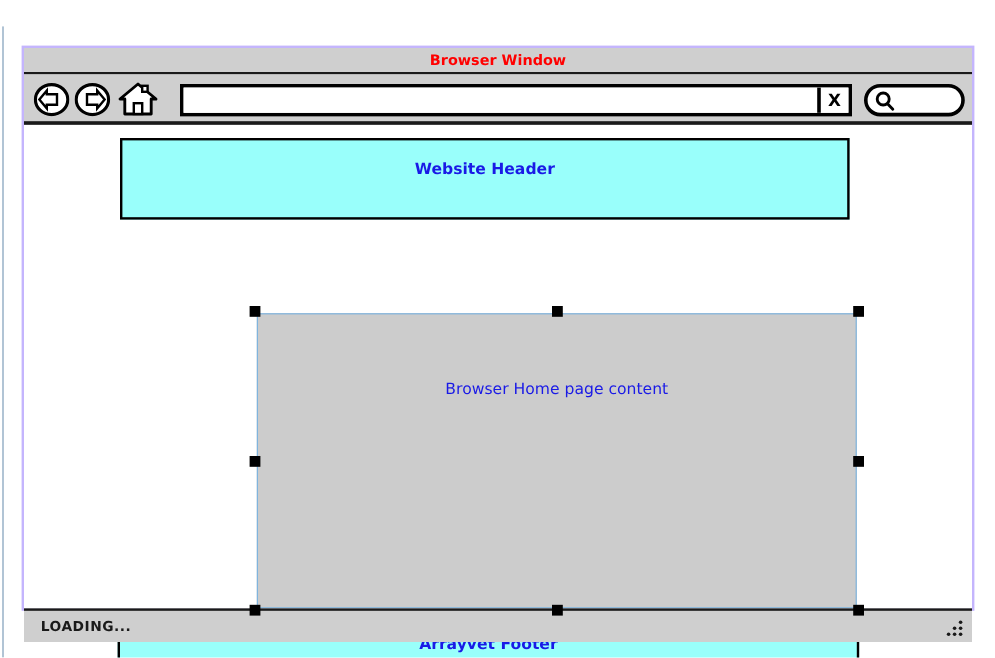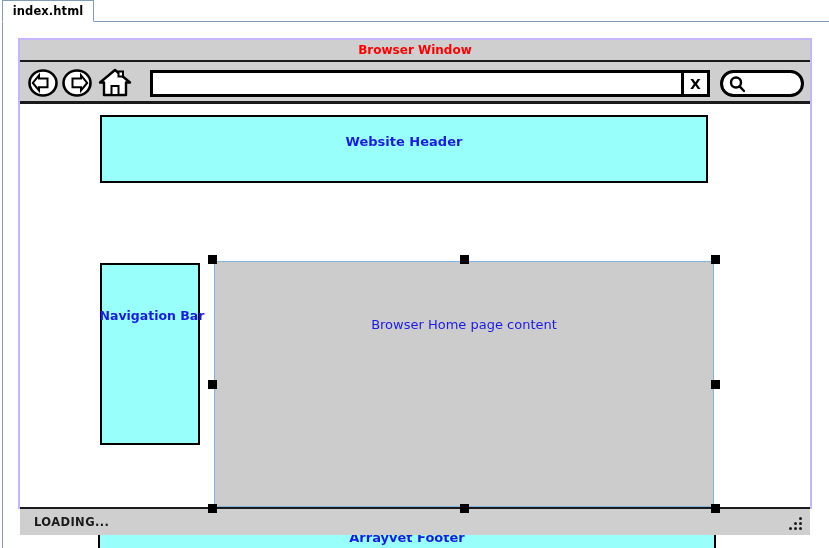--- a/index.html
+++ b/index.html
@@ -207,26 +207,20 @@
   .grip i:nth-child(3){ right: 0px;  bottom: 5px;  }
   .grip i:nth-child(4){ right: 10px; bottom: 0px;  }
   .grip i:nth-child(5){ right: 5px;  bottom: 0px;  }
   .grip i:nth-child(6){ right: 0px;  bottom: 0px;  }
 </style>
 </head>
 <body>
 
 <div id="root">
 
-  <div class="tabstrip">
-    <div class="tab">
-      <span class="tab-label">index.html</span>
-    </div>
-    <div class="tabstrip-rail"></div>
-  </div>
   <div class="panel-left-edge"></div>
   <div class="panel-right-edge"></div>
 
   <div class="browser-window">
 
     <div class="title-bar">
       <span class="title-text">Browser Window</span>
     </div>
 
     <div class="toolbar">
@@ -270,23 +264,20 @@
         <input class="search-input" type="text" value="" style="">
       </div>
     </div>
 
     <div class="canvas">
 
       <div class="wfbox" id="header-box">
         <span class="wfbox-label">Website Header</span>
       </div>
 
-      <div class="wfbox" id="nav-box">
-        <span class="wfbox-label">Navigation Bar</span>
-      </div>
 
       <div class="content-sel">
         <div class="content-body"></div>
         <span class="content-label">Browser Home page content</span>
         <span class="handle h-tl"></span>
         <span class="handle h-tc"></span>
         <span class="handle h-tr"></span>
         <span class="handle h-ml"></span>
         <span class="handle h-mr"></span>
         <span class="handle h-bl"></span>

